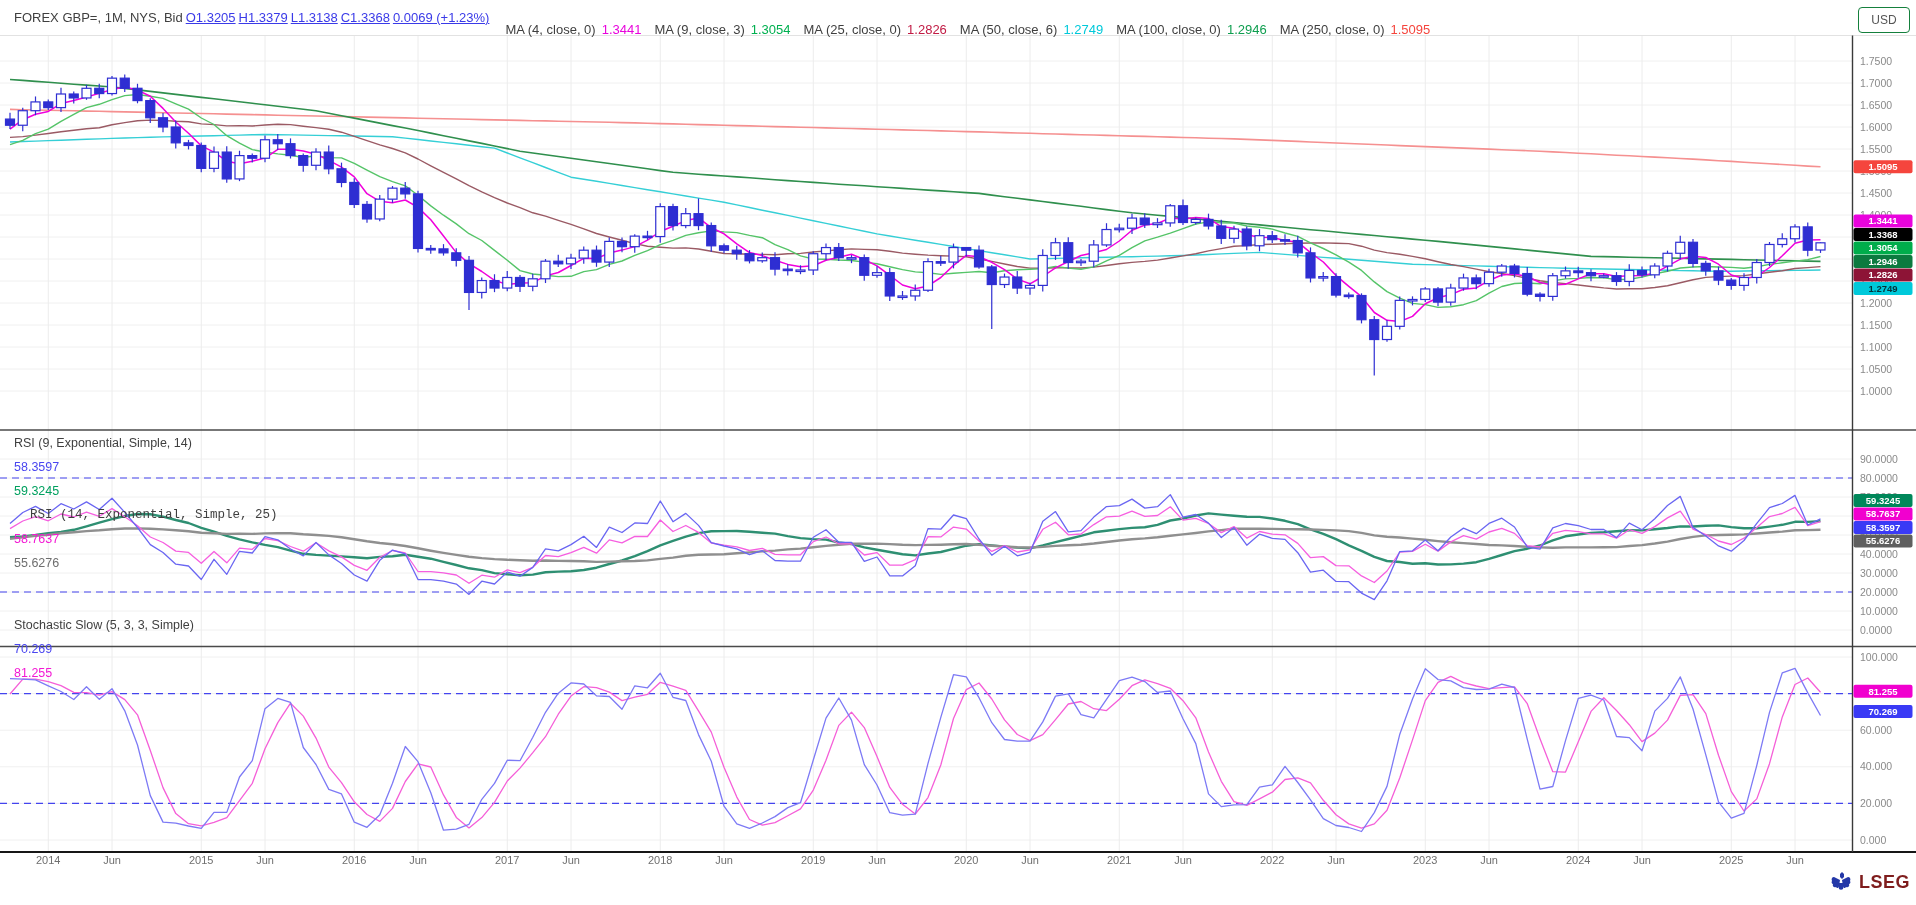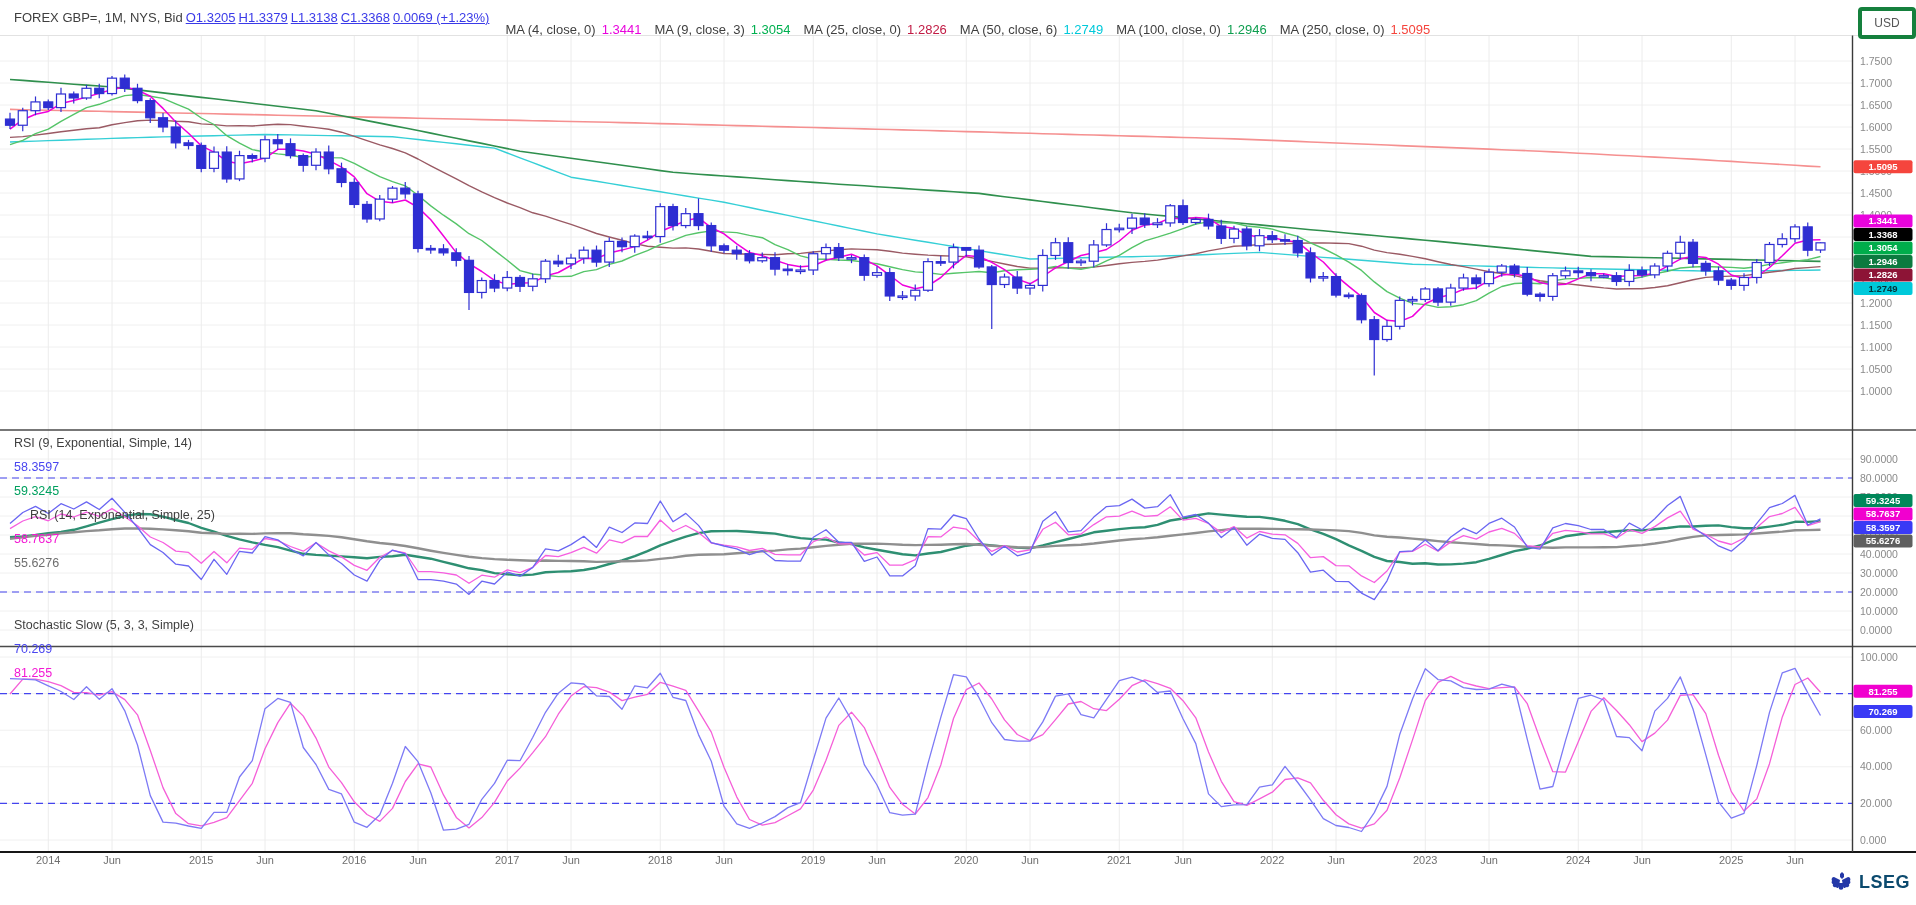--- a/index.html
+++ b/index.html
@@ -4,30 +4,30 @@
 <style>
   html,body{margin:0;padding:0;background:#fff;}
   .app{position:relative;width:1916px;height:905px;background:#fff;overflow:hidden;
        font-family:"Liberation Sans",sans-serif;-webkit-font-smoothing:antialiased;}
   svg#cv{position:absolute;left:0;top:0;}
   .header{position:absolute;left:0;top:0;height:35px;width:1850px;display:flex;align-items:center;
           padding-left:14px;gap:3px;font-size:13px;color:#3f3f3f;white-space:nowrap;z-index:5;background:transparent;}
   .hv{color:#3a3ae8;text-decoration:underline;}
   .ma-item{display:inline-flex;gap:6px;margin-left:13px;}
   .ma-item .lbl{color:#3f3f3f;}
-  .currency-btn{position:absolute;left:1858px;top:7px;width:50px;height:24px;border:4px solid #15803d;
+  .currency-btn{position:absolute;left:1858px;top:7px;width:50px;height:24px;border:1px solid #15803d;
           border-radius:4px;background:#fff;display:flex;align-items:center;justify-content:center;
           font-size:12px;color:#555;z-index:6;cursor:pointer;font-family:"Liberation Sans",sans-serif;}
   .panel-legend{position:absolute;font-size:12.5px;color:#3f3f3f;z-index:5;display:flex;gap:10px;white-space:nowrap;flex-direction:column;}
   #rsiLegend{left:14px;top:436px;}
   #stochLegend{left:14px;top:618px;justify-content:flex-end;}
-  .gap-l{margin-left:16px;}
+  .gap-l{margin-left:16px;font-family:Liberation Mono, monospace;}
   .c-blue{color:#4a46f0;} .c-green{color:#00a05f;} .c-magenta{color:#f318d4;} .c-gray{color:#6e6e6e;}
   .lseg{position:absolute;left:1828px;top:869px;display:flex;align-items:center;gap:5px;z-index:5;}
-  .lseg .txt{color:#0c4a6e;font-weight:bold;font-size:18px;letter-spacing:0.5px;}
+  .lseg .txt{color:#7f1d1d;font-weight:bold;font-size:18px;letter-spacing:0.5px;}
 </style>
 </head>
 <body>
 
 <div class="app">
 
   <div class="header">
     <span>FOREX GBP=, 1M, NYS, Bid</span>
     <span class="hv">O1.3205</span>
     <span class="hv">H1.3379</span>

